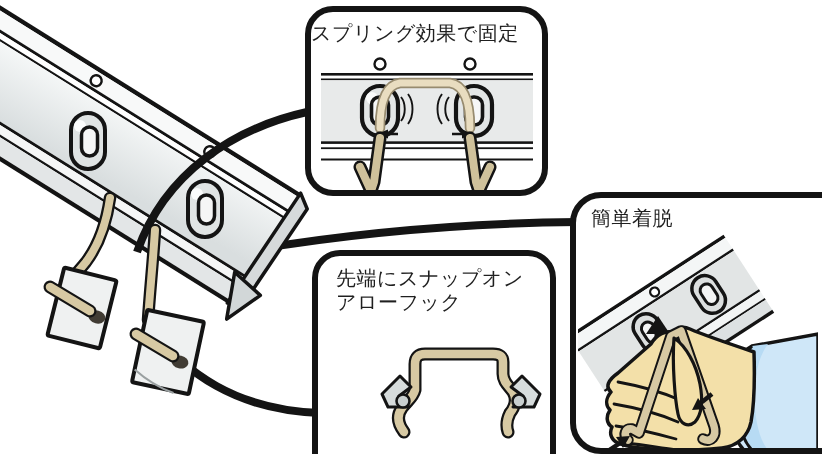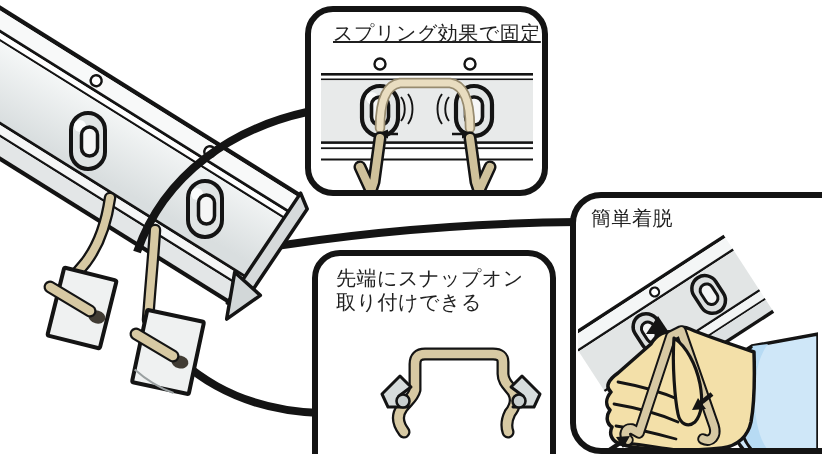--- a/index.html
+++ b/index.html
@@ -5,21 +5,21 @@
   html,body{margin:0;padding:0;background:#ffffff;}
   body{width:822px;height:454px;position:relative;overflow:hidden;
        font-family:"Liberation Sans","DejaVu Sans",sans-serif;}
   .stage{position:absolute;inset:0;}
   svg{display:block;}
   .callout{position:absolute;background:#ffffff;border:6px solid #141414;
            border-radius:28px;box-sizing:border-box;overflow:hidden;}
   .callout-label{color:#1f1f1f;font-size:20px;font-weight:500;
                  letter-spacing:0.5px;line-height:1.2;white-space:nowrap;}
   #box-spring{left:305px;top:6px;width:243px;height:190px;}
-  #box-spring .callout-label{position:absolute;left:22px;top:9px;text-decoration:underline;}
+  #box-spring .callout-label{position:absolute;left:0;top:9px;}
   #box-attach{left:312px;top:250px;width:244px;height:238px;}
   #box-attach .text-block{position:absolute;left:18px;top:10px;}
   #box-detach{left:570px;top:192px;width:300px;height:262px;border-radius:31px;}
   #box-detach .callout-label{position:absolute;left:15px;top:8px;}
   .diagram{position:absolute;}
   #spring-diagram{left:5px;top:40px;}
   #attach-diagram{left:58px;top:78px;}
   #detach-diagram{left:2px;top:36px;}
 </style>
 </head>
@@ -148,21 +148,21 @@
       <path d="M64,86 L58,130 L55,139 L44,115" fill="none" stroke="#cfc19b" stroke-width="8" stroke-linecap="round" stroke-linejoin="round"></path>
       <path d="M154,86 L160,130 L163,139 L174,115" fill="none" stroke="#141414" stroke-width="13" stroke-linecap="round" stroke-linejoin="round"></path>
       <path d="M154,86 L160,130 L163,139 L174,115" fill="none" stroke="#cfc19b" stroke-width="8" stroke-linecap="round" stroke-linejoin="round"></path>
     </g>
   </svg>
 </div>
 
 <div class="callout" id="box-attach">
   <div class="text-block">
     <div class="callout-label">先端にスナップオン</div>
-    <div class="callout-label">取り付けできる</div>
+    <div class="callout-label">アローフック</div>
   </div>
   <svg class="diagram" id="attach-diagram" width="170" height="110" viewBox="0 0 170 110">
 
     <g>
       <path d="M28,98 C22,90 20,82 26,74 C31,67 37,64 39,56 L39,30 Q39,20 49,20 L117,20 Q127,20 127,28
                L127,40 C127,48 133,52 137,58 C141,65 139,73 134,79 C131,85 130,92 132,98" fill="none" stroke="#141414" stroke-width="13" stroke-linecap="round" stroke-linejoin="round"></path>
       <path d="M28,98 C22,90 20,82 26,74 C31,67 37,64 39,56 L39,30 Q39,20 49,20 L117,20 Q127,20 127,28
                L127,40 C127,48 133,52 137,58 C141,65 139,73 134,79 C131,85 130,92 132,98" fill="none" stroke="#d7c9a3" stroke-width="8.5" stroke-linecap="round" stroke-linejoin="round"></path>
     </g>
 

